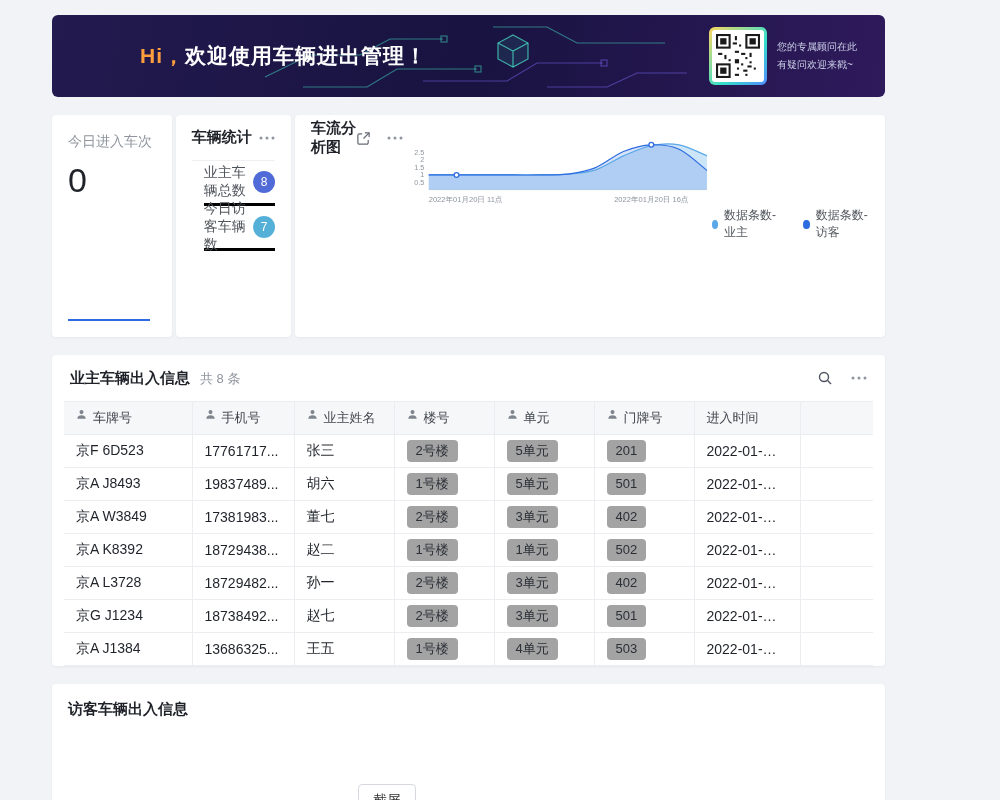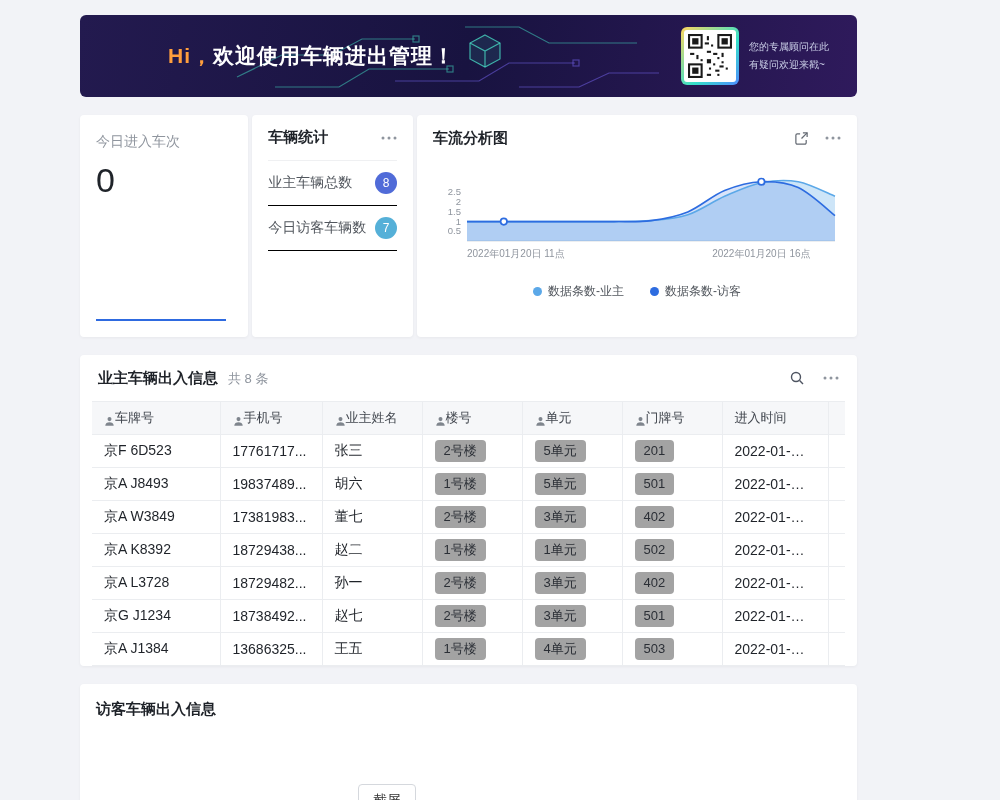--- a/index.html
+++ b/index.html
@@ -1,18 +1,18 @@
 <!DOCTYPE html>
 <html><head>
 <meta charset="utf-8">
 <style>
   *{margin:0;padding:0;box-sizing:border-box;}
   html,body{width:1000px;height:800px;overflow:hidden;background:#f2f3f7;
     font-family:"Liberation Sans","DejaVu Sans",sans-serif;color:#1f2329;}
-  .page{position:relative;width:937px;height:800px;padding:15px 80px 0;}
+  .page{position:relative;width:937px;height:800px;padding:15px 52px 0;}
 
   
   .banner{position:relative;height:82px;border-radius:6px;overflow:hidden;
     background:linear-gradient(100deg,#231a4f 0%,#181340 50%,#2f1a5c 100%);
     display:flex;align-items:center;}
   .banner-title{padding-left:88px;font-size:21px;font-weight:700;color:#fff;letter-spacing:1px;position:relative;z-index:2;}
   .banner-title .hi{color:#ff9e3d;}
   .deco{position:absolute;right:190px;top:0;z-index:1;}
   .banner-right{position:absolute;right:28px;top:50%;transform:translateY(-50%);display:flex;align-items:center;gap:10px;z-index:2;}
   .qr-frame{padding:3px;border-radius:6px;background:linear-gradient(135deg,#ffd65e,#35e0c9 60%,#4f8cff);}
@@ -26,42 +26,42 @@
   .card-today .label{font-size:14px;color:#8f959e;}
   .card-today .value{font-size:34px;font-weight:500;margin-top:10px;}
   .card-today .accent{position:absolute;left:16px;right:22px;bottom:16px;height:2px;background:#2e6ae0;}
 
   .card-stats{width:208px;height:222px;padding:0 16px;}
   .card-head{display:flex;align-items:center;justify-content:space-between;height:46px;}
   .card-head.bordered{border-bottom:1px solid #eff0f2;}
   .card-title{font-size:15px;font-weight:700;}
   .icon-btn{display:flex;align-items:center;cursor:pointer;}
   .stat-row{display:flex;align-items:center;justify-content:space-between;height:45px;
-    border-bottom:1px solid #000000;font-size:14px;color:#51565d;}
+    border-bottom:3px solid #000000;font-size:14px;color:#51565d;margin-left:12px;}
   .stat-badge{min-width:22px;height:22px;border-radius:50%;color:#fff;font-size:12px;
     display:flex;align-items:center;justify-content:center;padding:0 4px;}
 
-  .card-chart{flex:1;height:222px;padding:0 16px;display:flex;flex-direction:column;}
+  .card-chart{flex:1;height:222px;padding:0 16px;display:flex;flex-direction:row;}
   .chart-tools{display:flex;align-items:center;gap:16px;}
   .legend{display:flex;justify-content:center;gap:26px;font-size:12px;color:#51565d;padding:6px 0 10px;}
   .legend-item{display:flex;align-items:center;gap:6px;cursor:pointer;}
   .legend-dot{width:9px;height:9px;border-radius:50%;display:inline-block;}
 
   
   .table-card{margin-top:18px;padding:0 12px;}
   .table-head-row{display:flex;align-items:center;justify-content:space-between;height:46px;padding:0 6px;}
   .table-title-wrap{display:flex;align-items:baseline;gap:10px;}
   .count{font-size:13px;color:#8f959e;}
   .tools{display:flex;align-items:center;gap:18px;}
   table{width:100%;border-collapse:collapse;table-layout:fixed;}
   th,td{border-bottom:1px solid #ebedf0;border-right:1px solid #ebedf0;padding:0 12px;height:33px;
     font-size:14px;text-align:left;font-weight:400;white-space:nowrap;overflow:hidden;}
   th:last-child,td:last-child{border-right:none;}
   thead th{background:#f6f7f9;color:#41464e;font-size:13px;border-top:1px solid #ebedf0;}
-  .th-wrap{display:flex;align-items:flex-end;}
+  .th-wrap{display:flex;align-items:flex-start;gap:6px;}
   .field-icon{display:flex;align-items:center;}
   .pill{background:#a3a3a3;border-radius:4px;padding:3px 9px;font-size:13px;color:#2b2f36;display:inline-block;line-height:1.2;}
 
   
   .visitor-card{margin-top:18px;height:120px;padding:16px;}
 
   
   .float-btn{position:absolute;left:358px;top:784px;background:#fff;border:1px solid #d5d8dd;
     border-radius:4px;padding:7px 14px;font-size:14px;color:#333;cursor:pointer;}
 </style>

